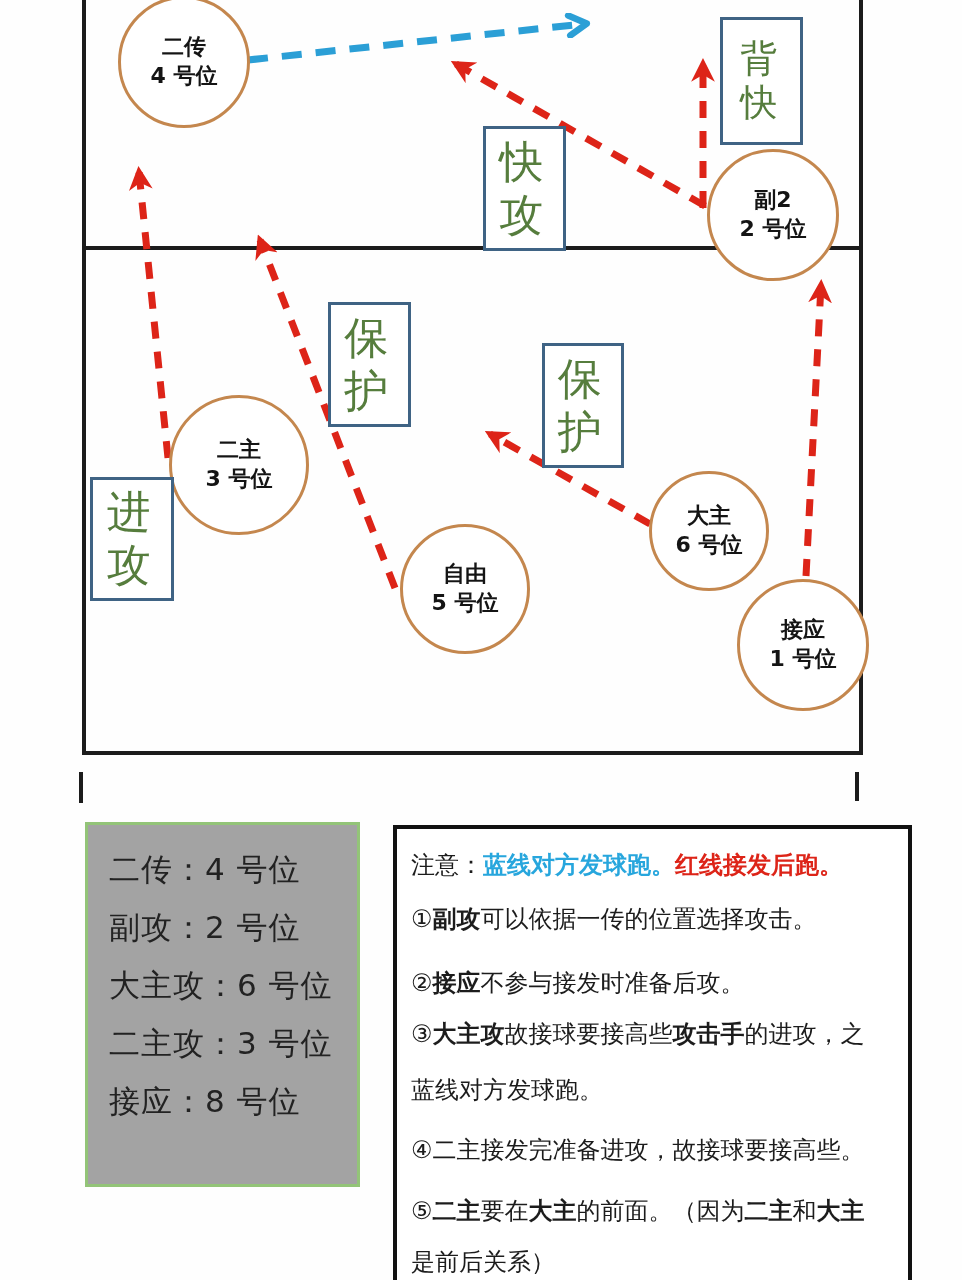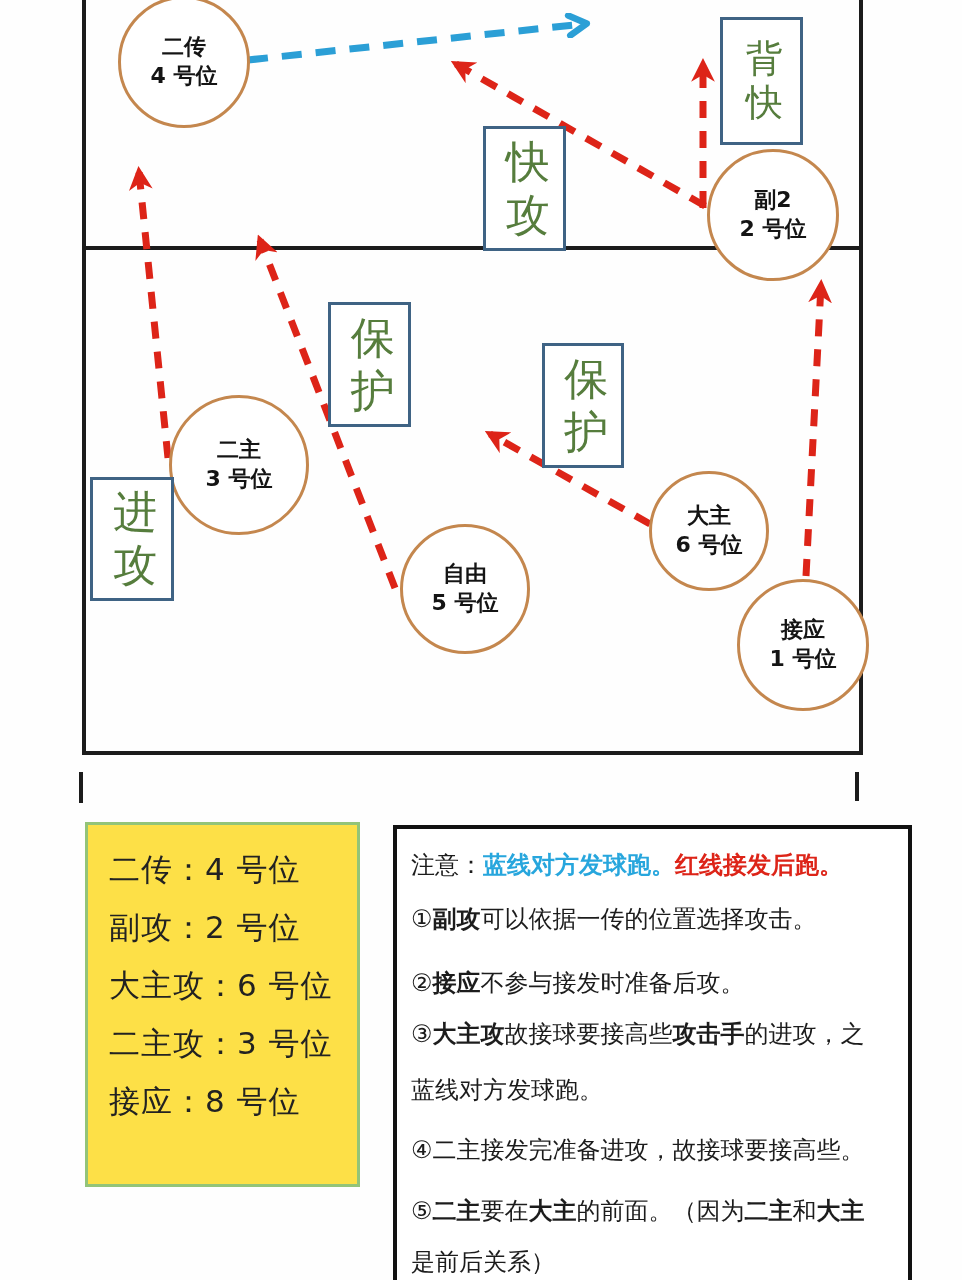--- a/index.html
+++ b/index.html
@@ -22,26 +22,26 @@
     position:absolute;z-index:2;border:3px solid var(--circle);border-radius:50%;
     background:#fff;display:flex;flex-direction:column;align-items:center;justify-content:center;
     font-weight:700;color:#141414;text-align:center;line-height:1.3;font-size:22px;
   }
   
   .tlabel{
     position:absolute;z-index:2;border:3px solid var(--labelBorder);background:#fff;
     display:flex;align-items:center;justify-content:center;
     color:var(--labelText);font-size:44px;line-height:1.2;
   }
-  .tlabel .vtext{width:1.15em;word-break:break-all;text-align:right;}
+  .tlabel .vtext{width:1.15em;word-break:break-all;text-align:left;}
 
   
   .legend{
     position:absolute;z-index:2;left:85px;top:822px;width:275px;height:365px;
-    border:3px solid var(--legendBorder);background:#fde047;box-sizing:border-box;
+    border:3px solid var(--legendBorder);background:#a3a3a3;box-sizing:border-box;
     padding:24px 0 0 21px;
   }
   .legend .lline{font-size:31px;color:#222;height:58px;line-height:40px;letter-spacing:1px;}
 
   
   .notes{
     position:absolute;z-index:2;left:393px;top:825px;width:519px;height:460px;
     border:4px solid var(--noteBorder);border-bottom:none;background:#fff;box-sizing:border-box;
   }
   .notes .nline{position:absolute;left:14px;right:6px;font-size:24px;line-height:36px;color:#1c1c1c;white-space:nowrap;}

